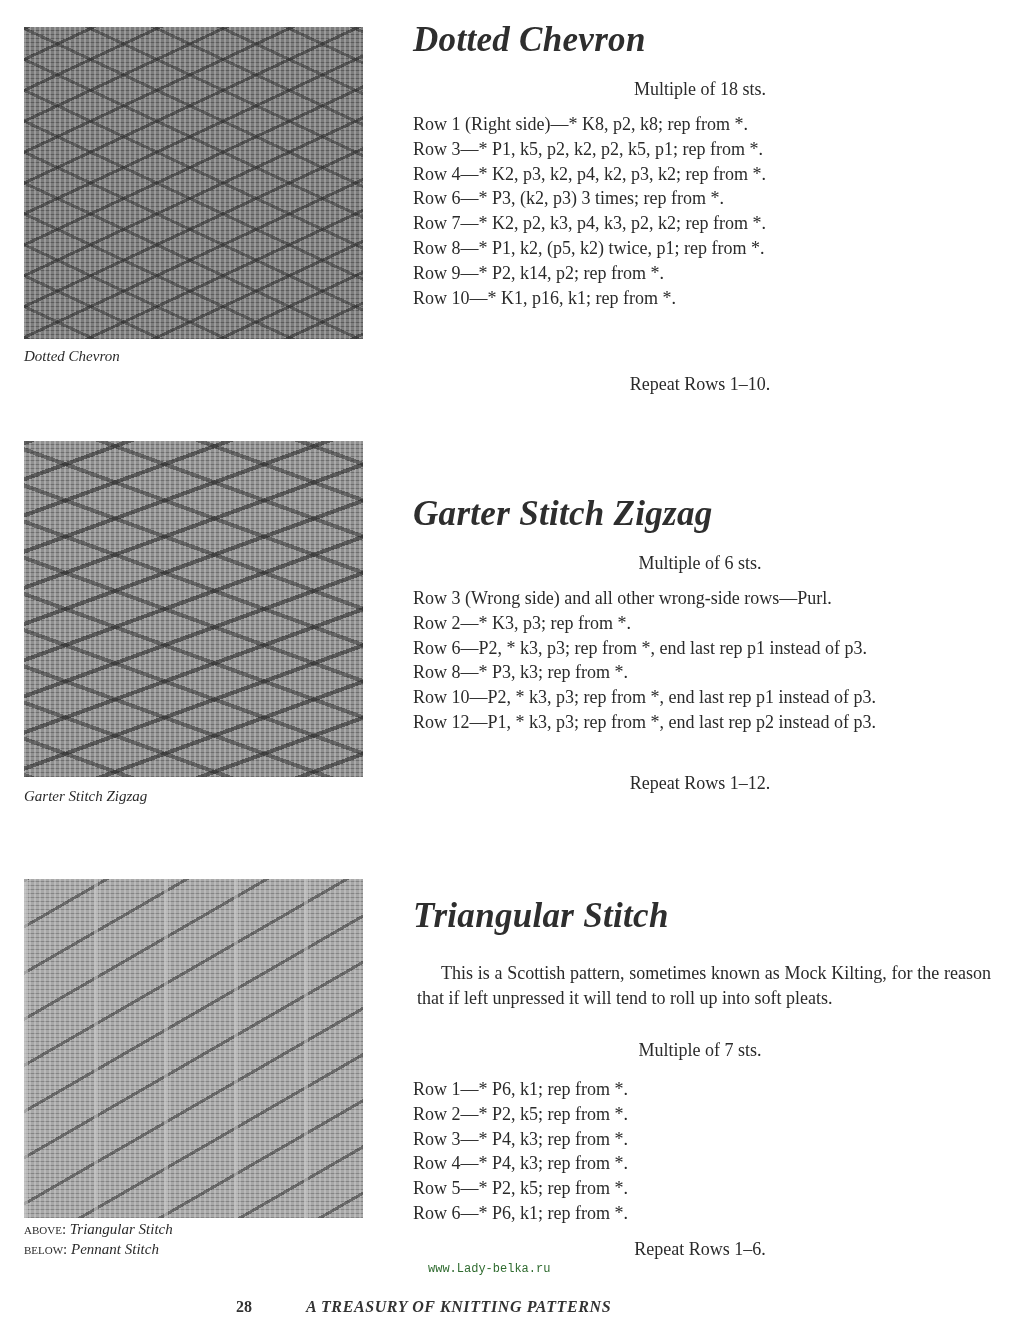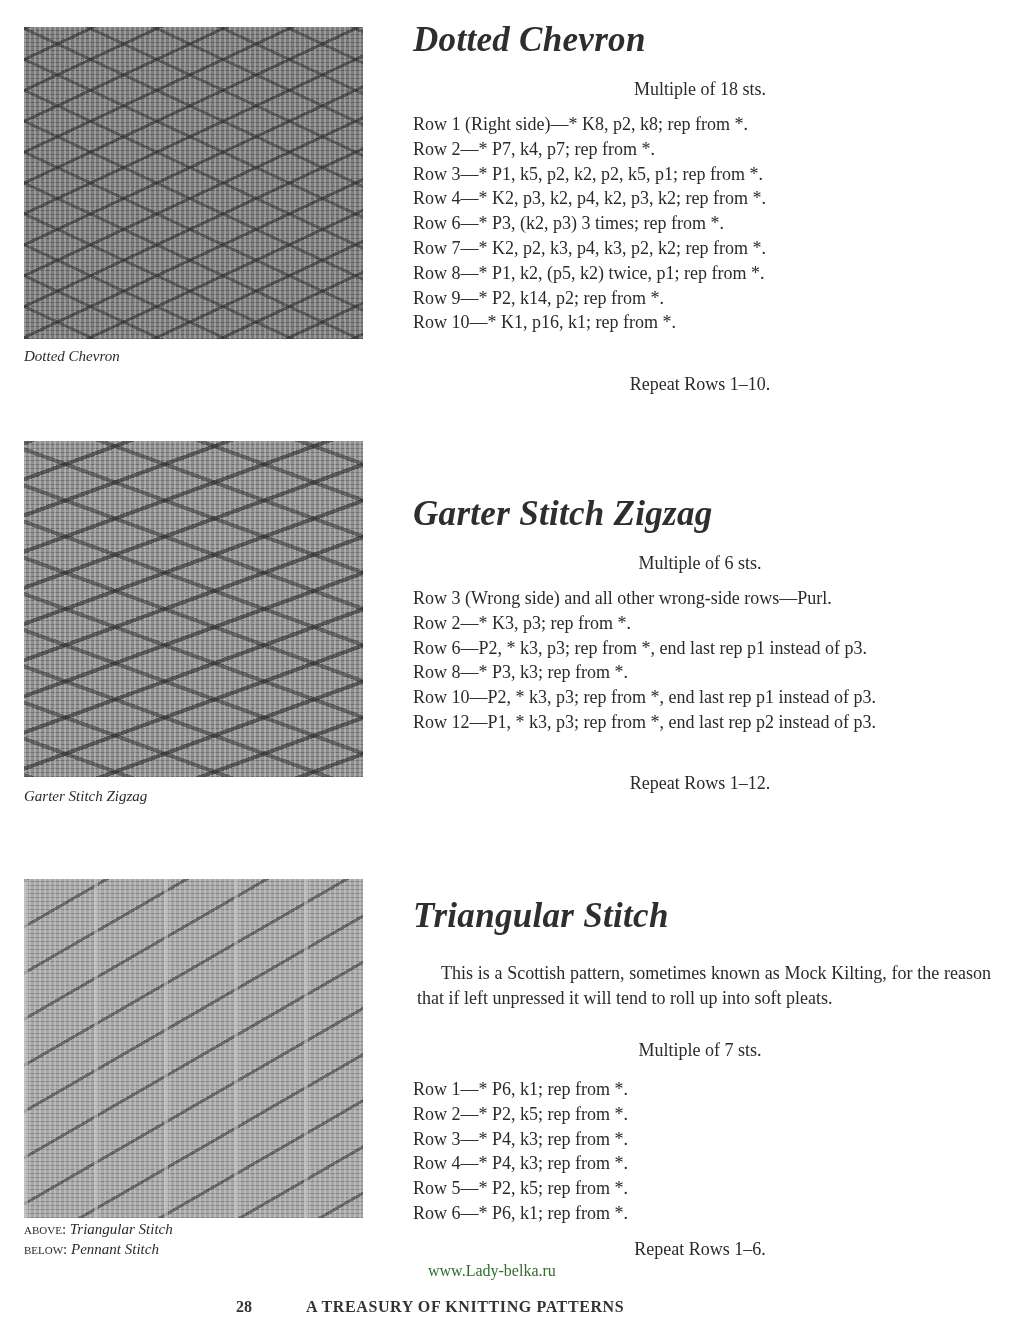--- a/index.html
+++ b/index.html
@@ -57,41 +57,40 @@
     position: absolute; left: 413px; margin: 0; padding: 0; list-style: none;
     font-size: 18px; line-height: 24.8px;
   }
   .rows li { white-space: nowrap; }
   .para {
     position: absolute; left: 413px; width: 574px; margin: 4px;
     font-size: 18px; line-height: 25px; text-align: justify; text-indent: 24px;
   }
   .watermark {
     position: absolute; left: 428px; top: 1262px;
-    font-family: Liberation Serif, serif;
-    font-size: 16px; color: #2f6b2f;
+    font-family: Liberation Mono, monospace;
+    font-size: 12px; color: #2f6b2f;
   }
   .footer {
     position: absolute; top: 1298px; left: 236px; font-size: 16px; font-weight: bold;
     color: #333;
   }
   .footer .num { display: inline-block; width: 66px; }
-  .footer .book { letter-spacing: 0.6px; }
+  .footer .book { letter-spacing: 0.6px; font-style: italic; }
 </style>
 </head>
 <body>
 
 <div class="swatch dotted"></div>
 <div class="caption" style="top:348px;">Dotted Chevron</div>
 
 <h2 class="title" style="top:20px;">Dotted Chevron</h2>
 <div class="centered" style="top:79px;">Multiple of 18 sts.</div>
 <ul class="rows" style="top:112px;">
   <li>Row 1 (Right side)—* K8, p2, k8; rep from *.</li>
-  <li>Row 2—* P7, k4, p7; rep from *.</li>
   <li>Row 3—* P1, k5, p2, k2, p2, k5, p1; rep from *.</li>
   <li>Row 4—* K2, p3, k2, p4, k2, p3, k2; rep from *.</li>
   <li>Row 6—* P3, (k2, p3) 3 times; rep from *.</li>
   <li>Row 7—* K2, p2, k3, p4, k3, p2, k2; rep from *.</li>
   <li>Row 8—* P1, k2, (p5, k2) twice, p1; rep from *.</li>
   <li>Row 9—* P2, k14, p2; rep from *.</li>
   <li>Row 10—* K1, p16, k1; rep from *.</li>
 </ul>
 <div class="centered" style="top:374px;">Repeat Rows 1–10.</div>
 

